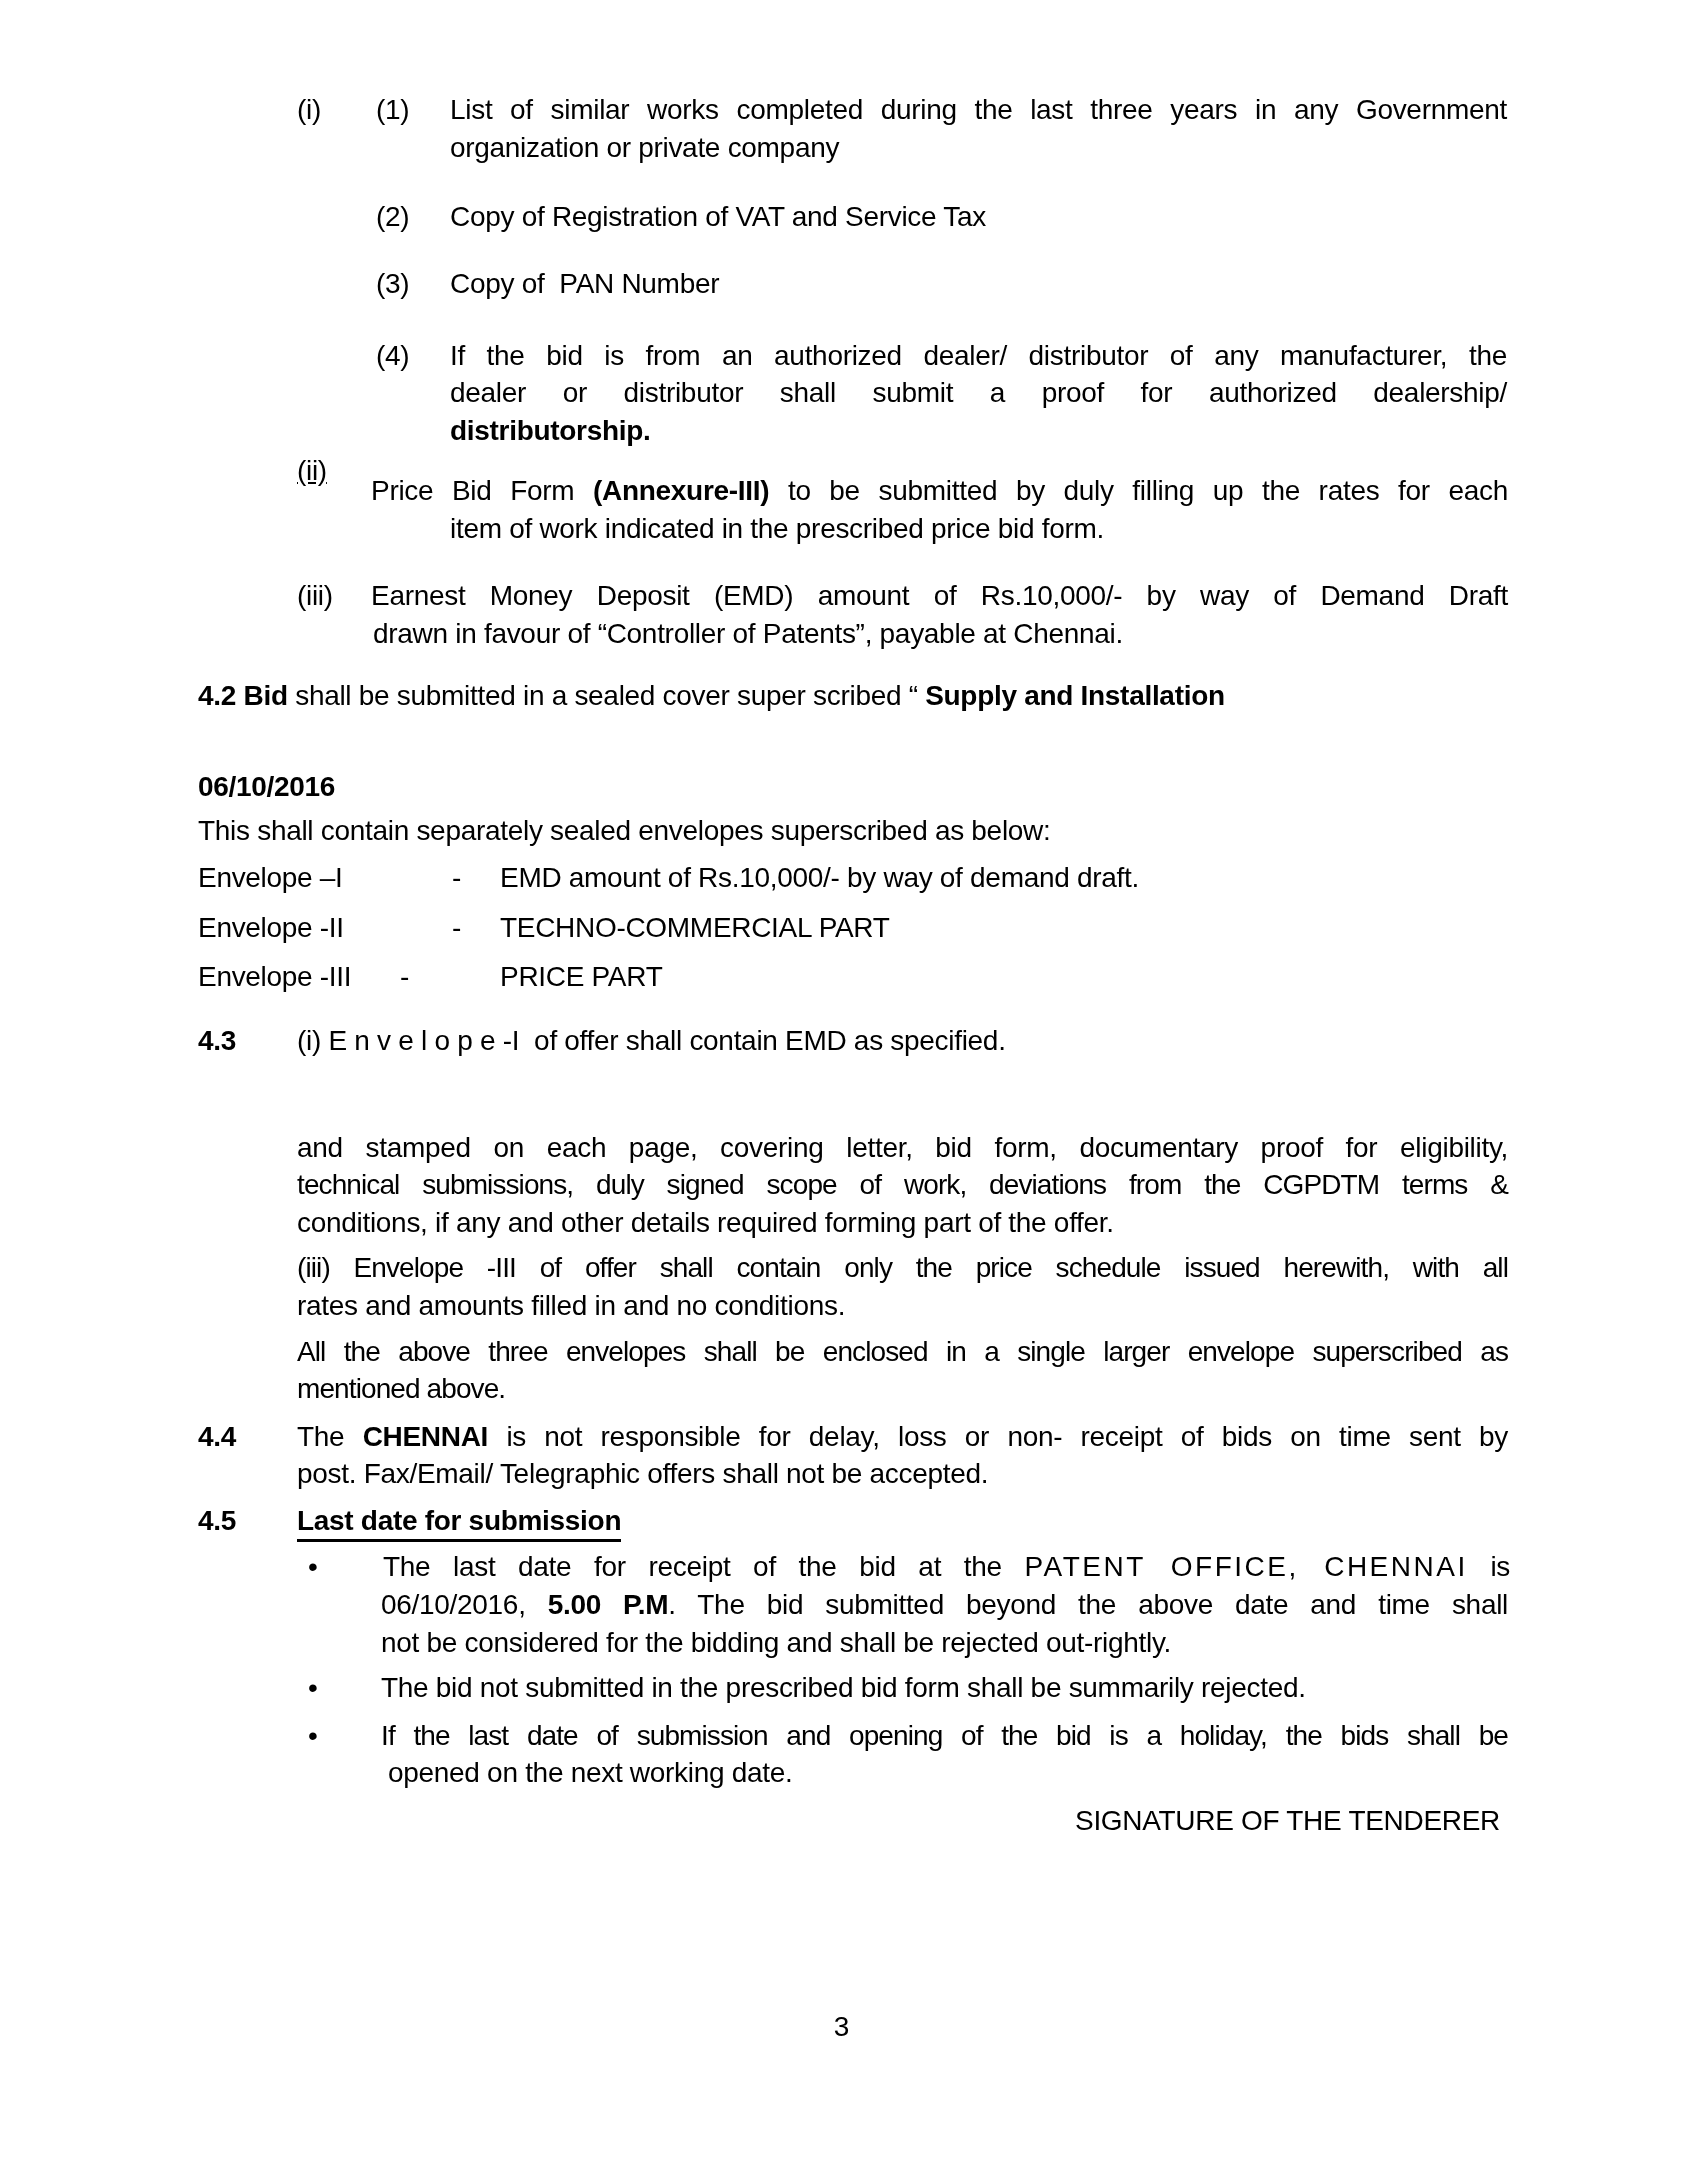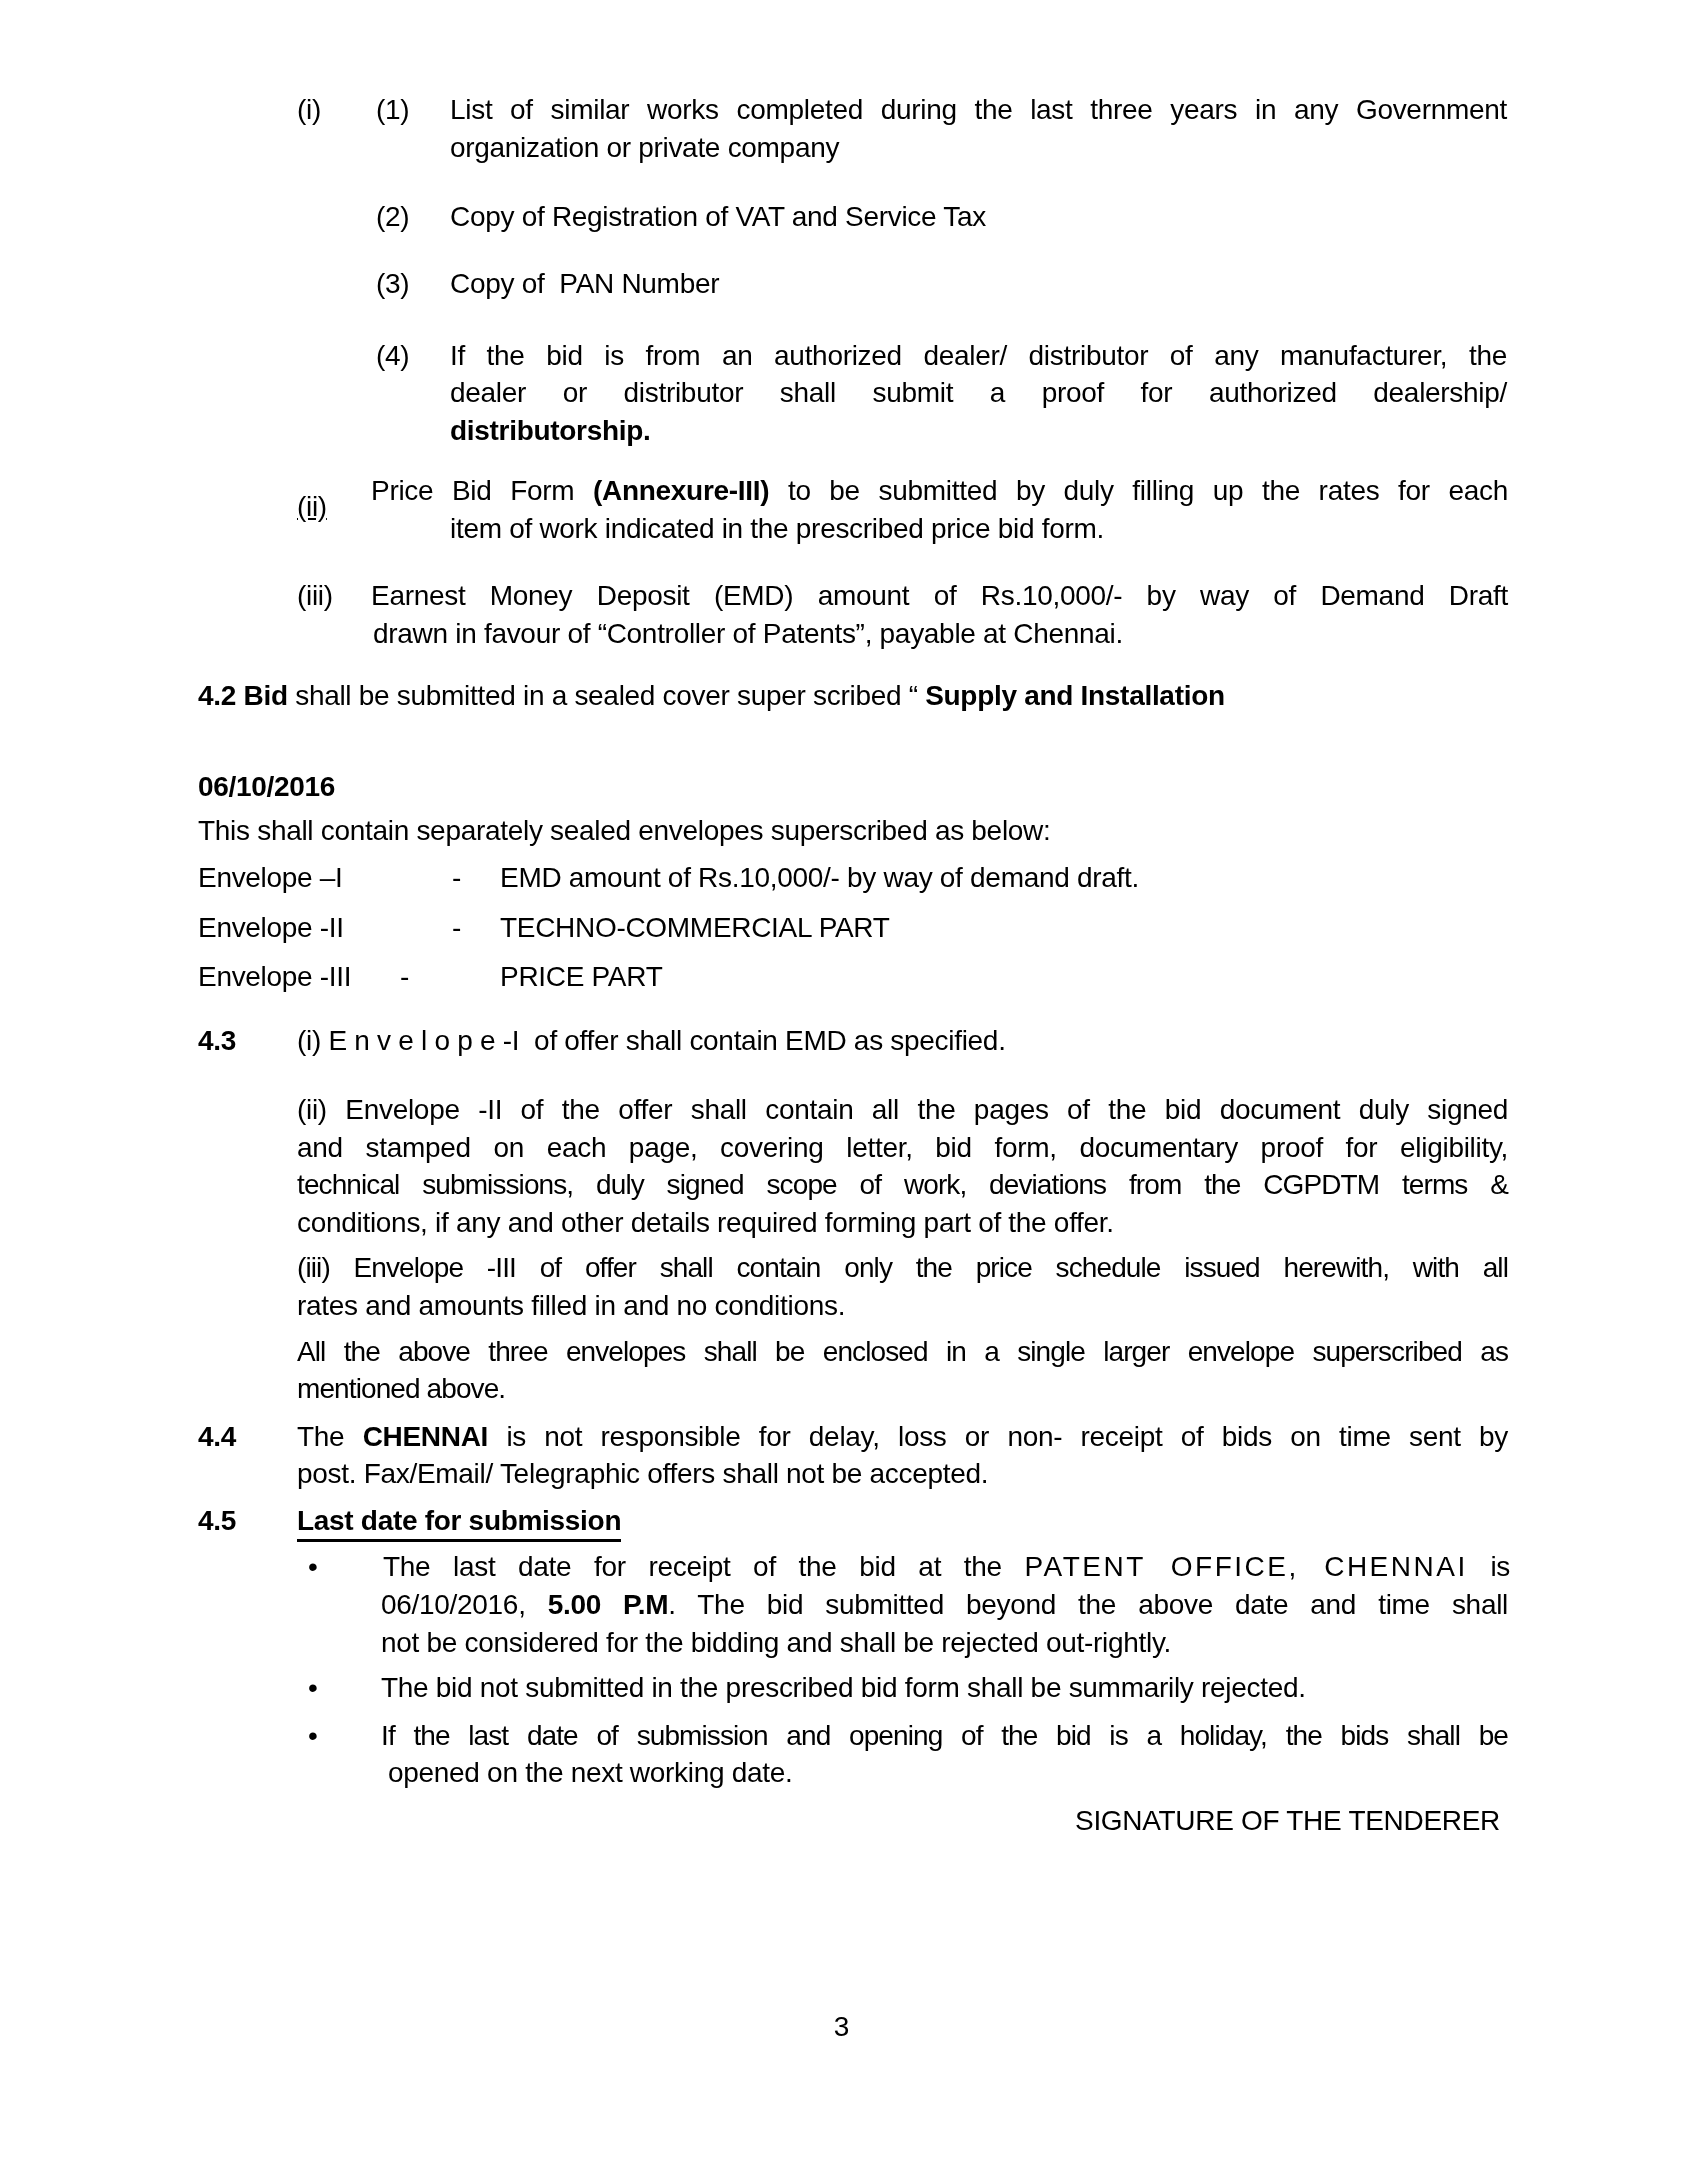--- a/index.html
+++ b/index.html
@@ -48,21 +48,21 @@
   <div class="line" style="top:198px;left:450px;">Copy of Registration of VAT and Service Tax</div>
 
   <div class="line" style="top:265px;left:376px;">(3)</div>
   <div class="line pre" style="top:265px;left:450px;">Copy of  PAN Number</div>
 
   <div class="line" style="top:337px;left:376px;">(4)</div>
   <div class="line stretch" style="top:337px;left:450px;width:1057px;">If the bid is from an authorized dealer/ distributor of any manufacturer, the</div>
   <div class="line stretch" style="top:374px;left:450px;width:1057px;">dealer or distributor shall submit a proof for authorized dealership/</div>
   <div class="line" style="top:412px;left:450px;font-weight:bold;">distributorship.</div>
 
-  <div class="line" style="top:488px;left:297px;text-decoration:underline;">(ii)</div>
+  <div class="line" style="top:452px;left:297px;text-decoration:underline;">(ii)</div>
   <div class="line stretch" style="top:472px;left:371px;width:1137px;"><span>Price Bid Form </span><span class="b">(Annexure-III)</span><span> to be submitted by duly filling up the rates for each</span></div>
   <div class="line" style="top:510px;left:450px;">item of work indicated in the prescribed price bid form.</div>
 
   <div class="line" style="top:577px;left:297px;">(iii)</div>
   <div class="line stretch" style="top:577px;left:371px;width:1137px;">Earnest Money Deposit (EMD) amount of Rs.10,000/- by way of Demand Draft</div>
   <div class="line" style="top:615px;left:373px;">drawn in favour of “Controller of Patents”, payable at Chennai.</div>
 
   <div class="line" style="top:677px;left:198px;"><span class="b">4.2 Bid</span><span> shall be submitted in a sealed cover super scribed “ </span><span class="b">Supply and Installation</span></div>
   <div class="line b" style="top:752px;left:198px;margin-top:16px;">06/10/2016</div>
 
@@ -76,21 +76,20 @@
   <div class="line" style="top:909px;left:452px;">-</div>
   <div class="line" style="top:909px;left:500px;">TECHNO-COMMERCIAL PART</div>
 
   <div class="line" style="top:958px;left:198px;">Envelope -III</div>
   <div class="line" style="top:958px;left:400px;">-</div>
   <div class="line" style="top:958px;left:500px;">PRICE PART</div>
 
   <div class="line b" style="top:1022px;left:198px;">4.3</div>
   <div class="line pre" style="top:1022px;left:297px;">(i) E n v e l o p e -I  of offer shall contain EMD as specified.</div>
 
-  <div class="line stretch" style="top:1091px;left:297px;width:1211px;">(ii) Envelope -II of the offer shall contain all the pages of the bid document duly signed</div>
   <div class="line stretch" style="top:1129px;left:297px;width:1211px;">and stamped on each page, covering letter, bid form, documentary proof for eligibility,</div>
   <div class="line stretch cond" style="top:1166px;left:297px;width:1211px;">technical submissions, duly signed scope of work, deviations from the CGPDTM terms &amp;</div>
   <div class="line" style="top:1204px;left:297px;">conditions, if any and other details required forming part of the offer.</div>
 
   <div class="line stretch cond" style="top:1249px;left:297px;width:1211px;">(iii) Envelope -III of offer shall contain only the price schedule issued herewith, with all</div>
   <div class="line" style="top:1287px;left:297px;">rates and amounts filled in and no conditions.</div>
 
   <div class="line stretch cond" style="top:1333px;left:297px;width:1211px;">All the above three envelopes shall be enclosed in a single larger envelope superscribed as</div>
   <div class="line cond" style="top:1370px;left:297px;">mentioned above.</div>
 

